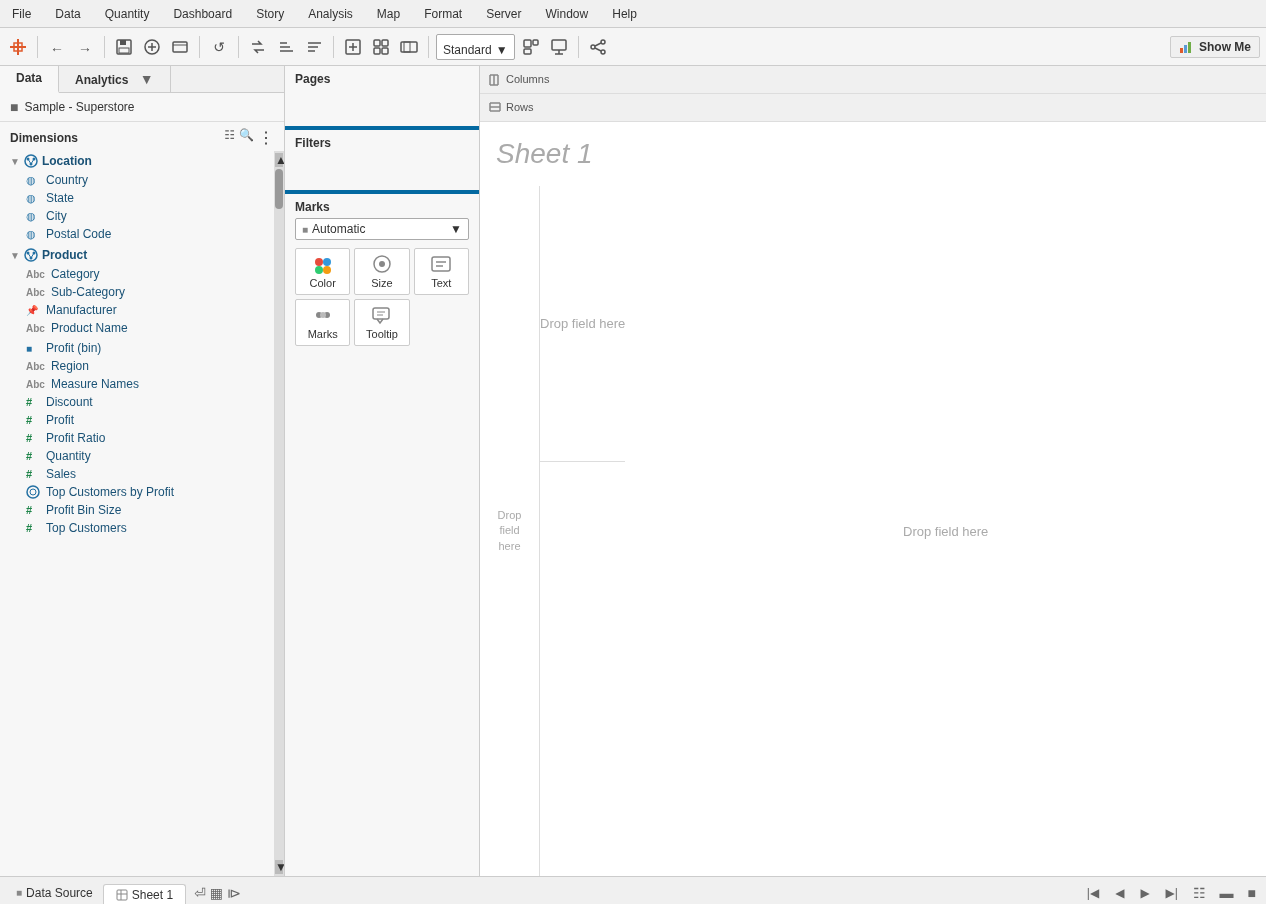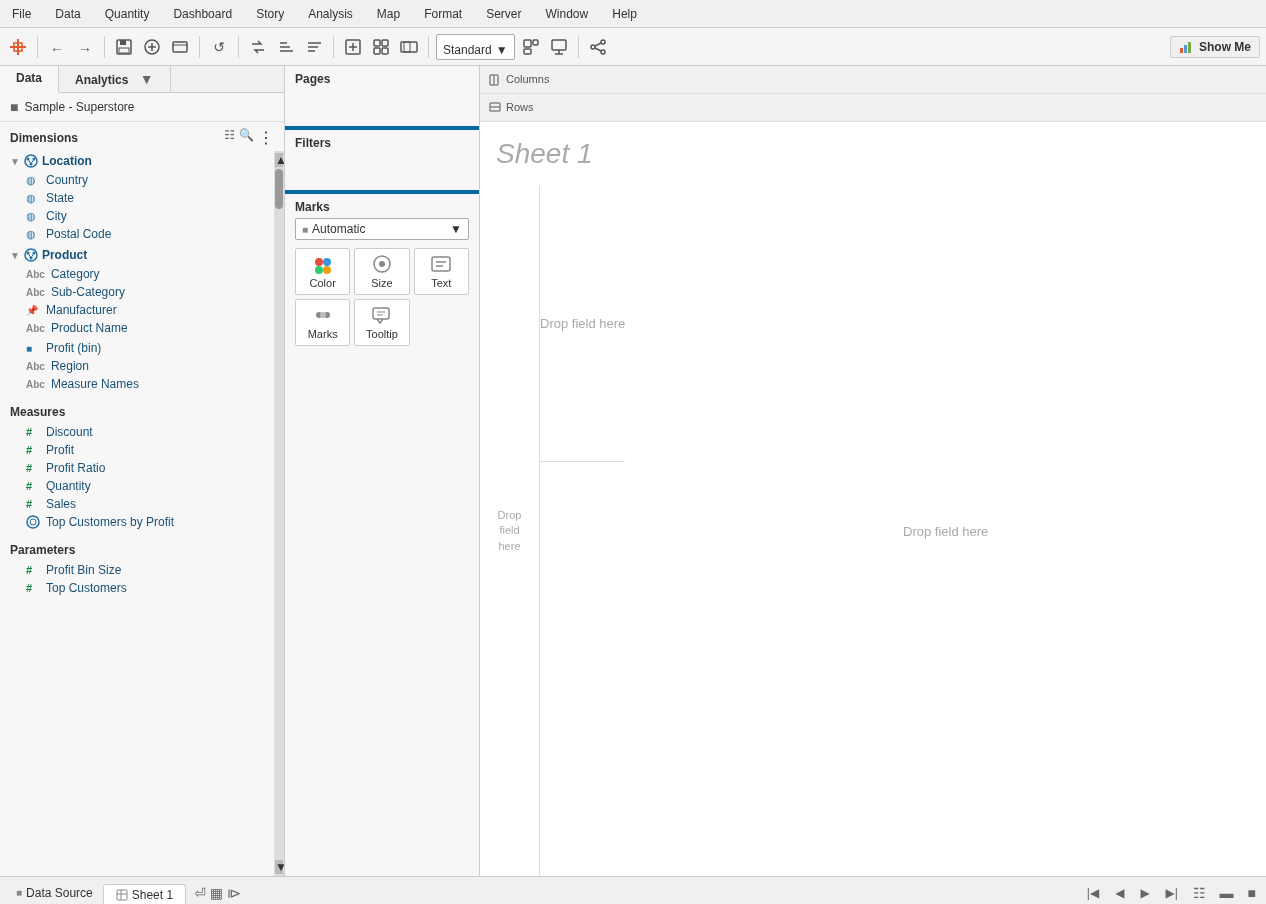--- a/index.html
+++ b/index.html
@@ -340,23 +340,20 @@
         </div>
         <div class="field-item">
           <span style="font-size:10px; color:#888; font-weight:bold; min-width:14px;">Abc</span>
           <span>Region</span>
         </div>
         <div class="field-item">
           <span style="font-size:10px; color:#888; font-weight:bold; min-width:14px;">Abc</span>
           <span>Measure Names</span>
         </div>
 
-        <div class="section-header" style="margin-top:6px;">
-          <span class="section-title">Measures</span>
-        </div>
 
         <div style="position:relative; display:flex; flex-direction:column; padding-right:12px;">
 
           <div style="position:absolute; right:-12px; top:0; bottom:0; width:10px; background:#ddd; display:flex; flex-direction:column; align-items:center;">
             <div style="width:8px; height:14px; background:#bbb; cursor:pointer;">▲</div>
             <div style="flex:1; position:relative; width:8px;">
               <div style="position:absolute; top:10px; width:8px; height:50px; background:#999; border-radius:4px;"></div>
             </div>
             <div style="width:8px; height:14px; background:#bbb; cursor:pointer;">▼</div>
           </div>
@@ -384,23 +381,20 @@
         </div>
 
         <div class="field-item">
           <svg width="14" height="14" viewBox="0 0 14 14">
               <circle cx="7" cy="7" r="6" fill="none" stroke="#2471a3" stroke-width="1.5"></circle>
               <circle cx="7" cy="7" r="3" fill="none" stroke="#2471a3" stroke-width="1"></circle>
             </svg>
           <span>Top Customers by Profit</span>
         </div>
 
-        <div class="section-header" style="margin-top:6px;">
-          <span class="section-title">Parameters</span>
-        </div>
         <div class="field-item">
           <span style="font-size:11px; color:#1e8449; font-weight:bold; min-width:14px;">#</span>
           <span>Profit Bin Size</span>
         </div>
         <div class="field-item">
           <span style="font-size:11px; color:#1e8449; font-weight:bold; min-width:14px;">#</span>
           <span>Top Customers</span>
         </div>
       </div>
     </div>

